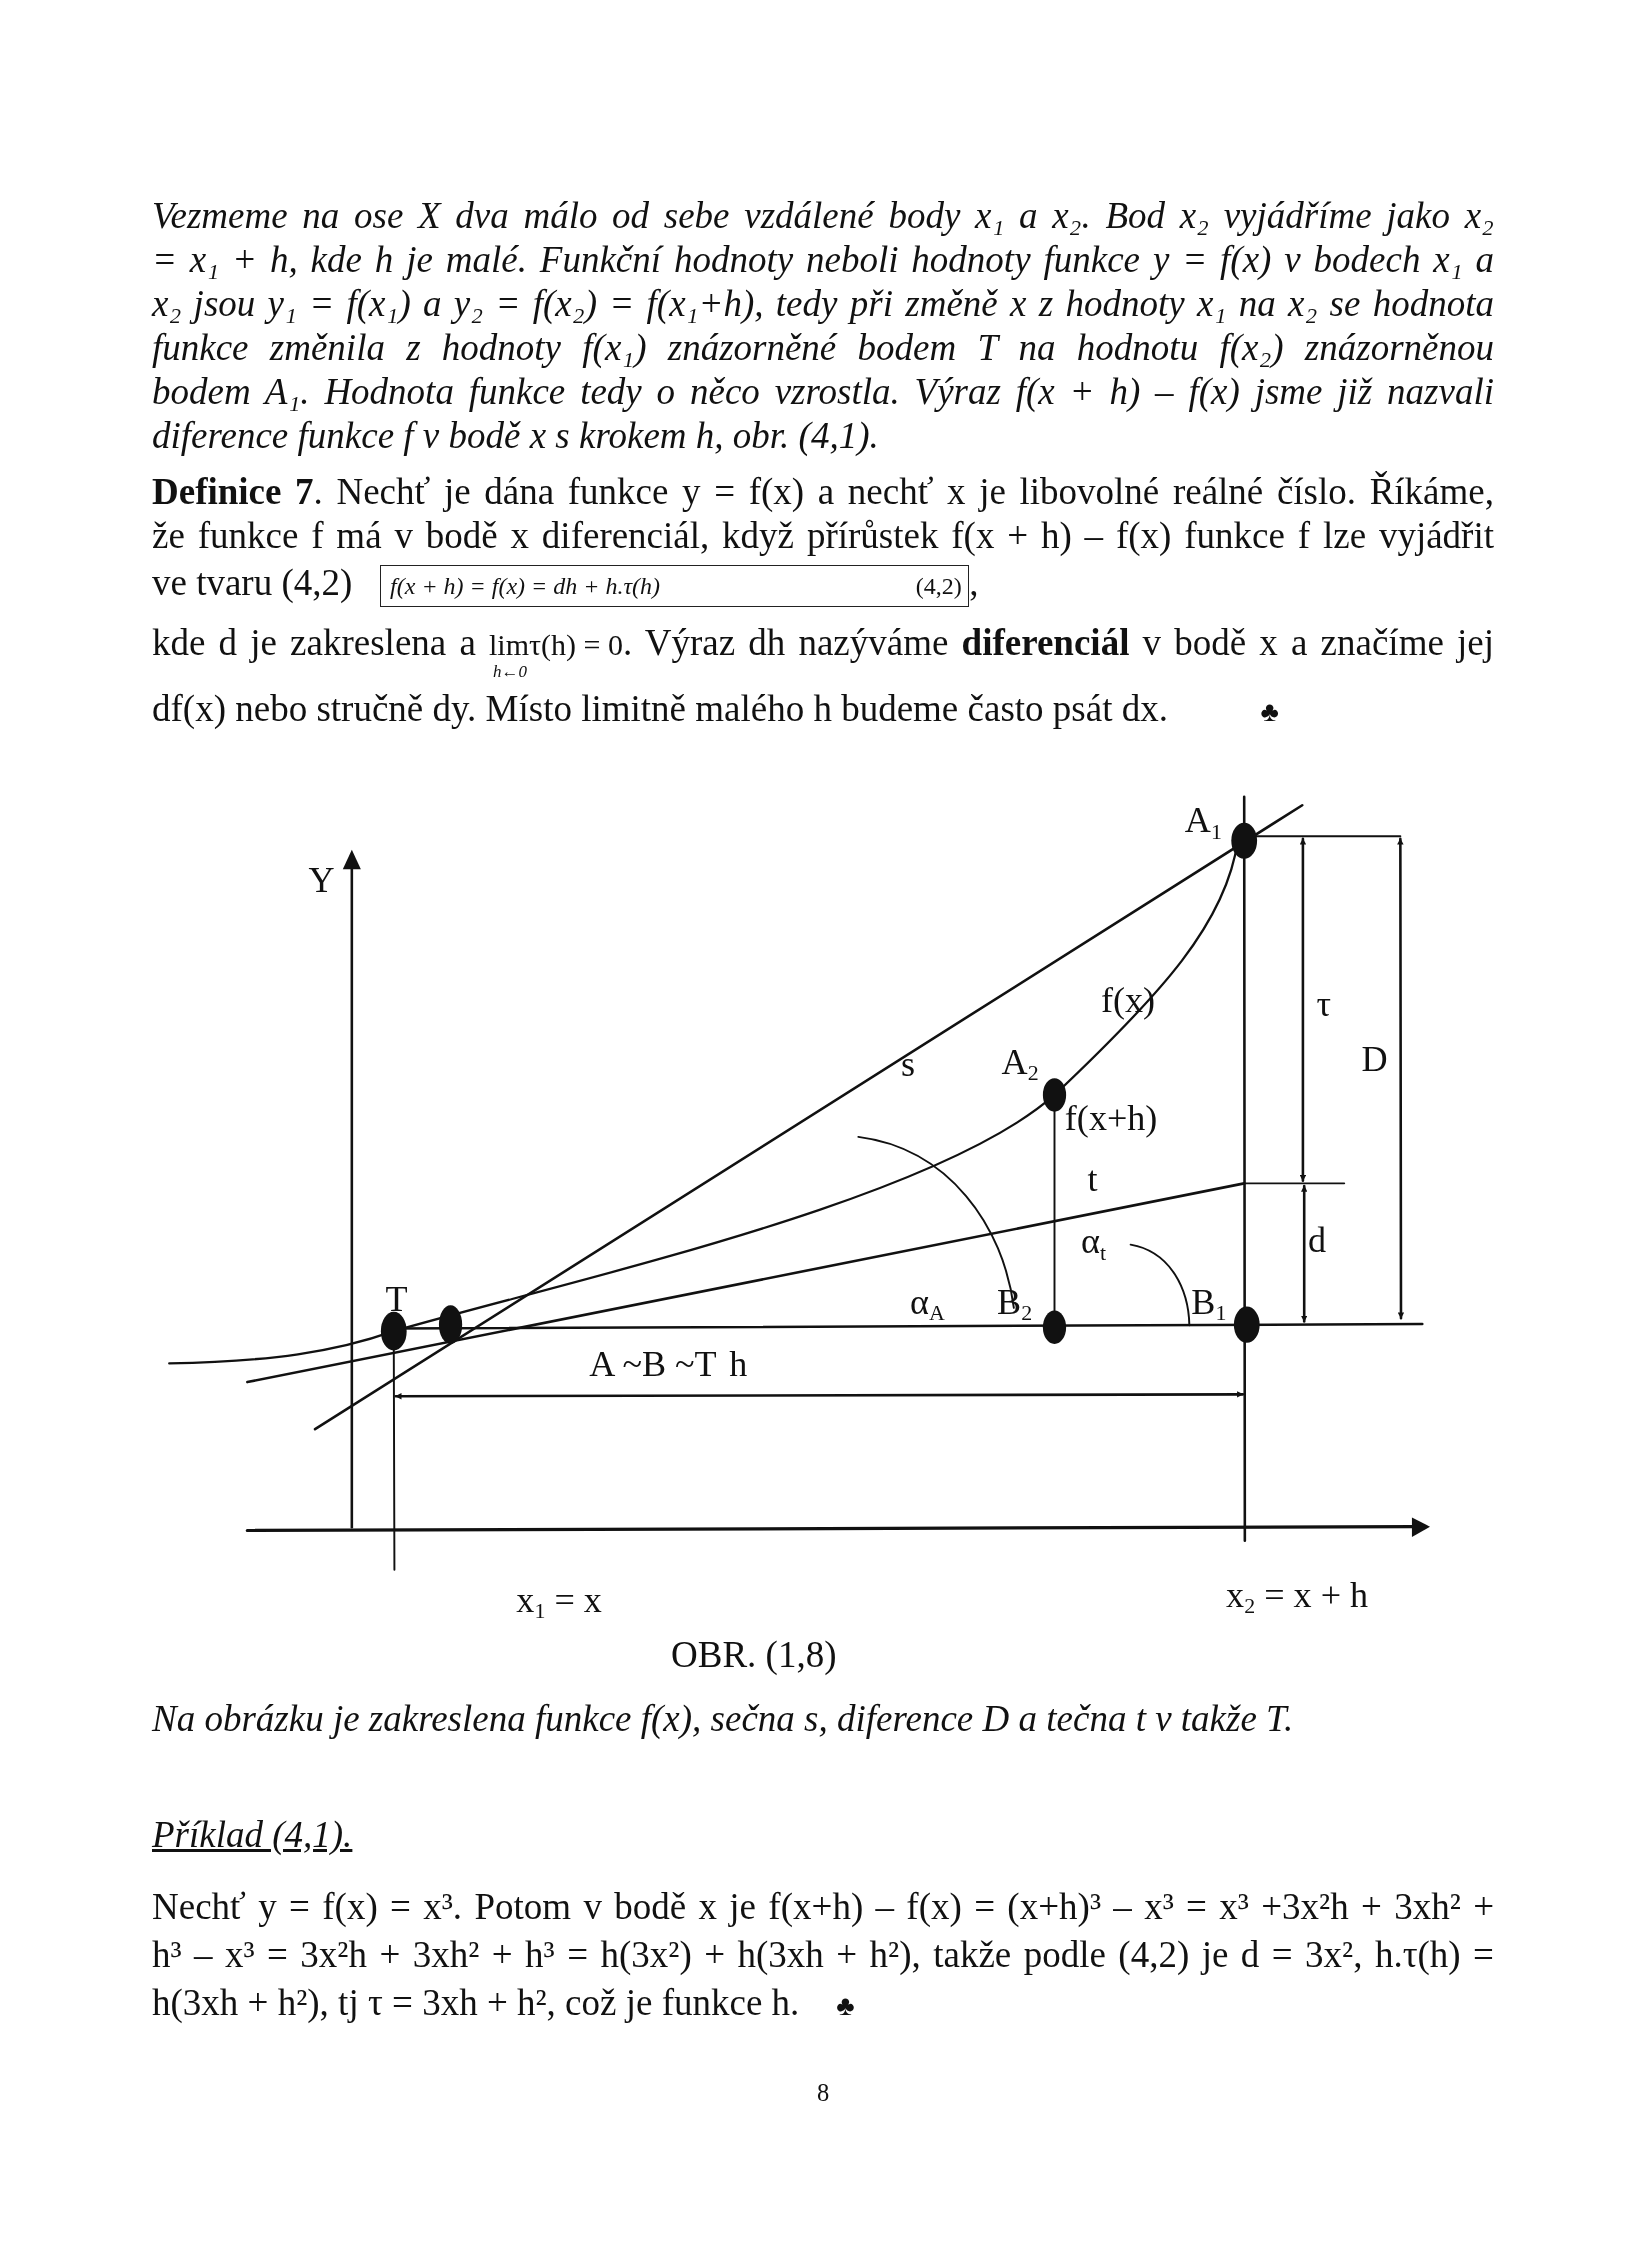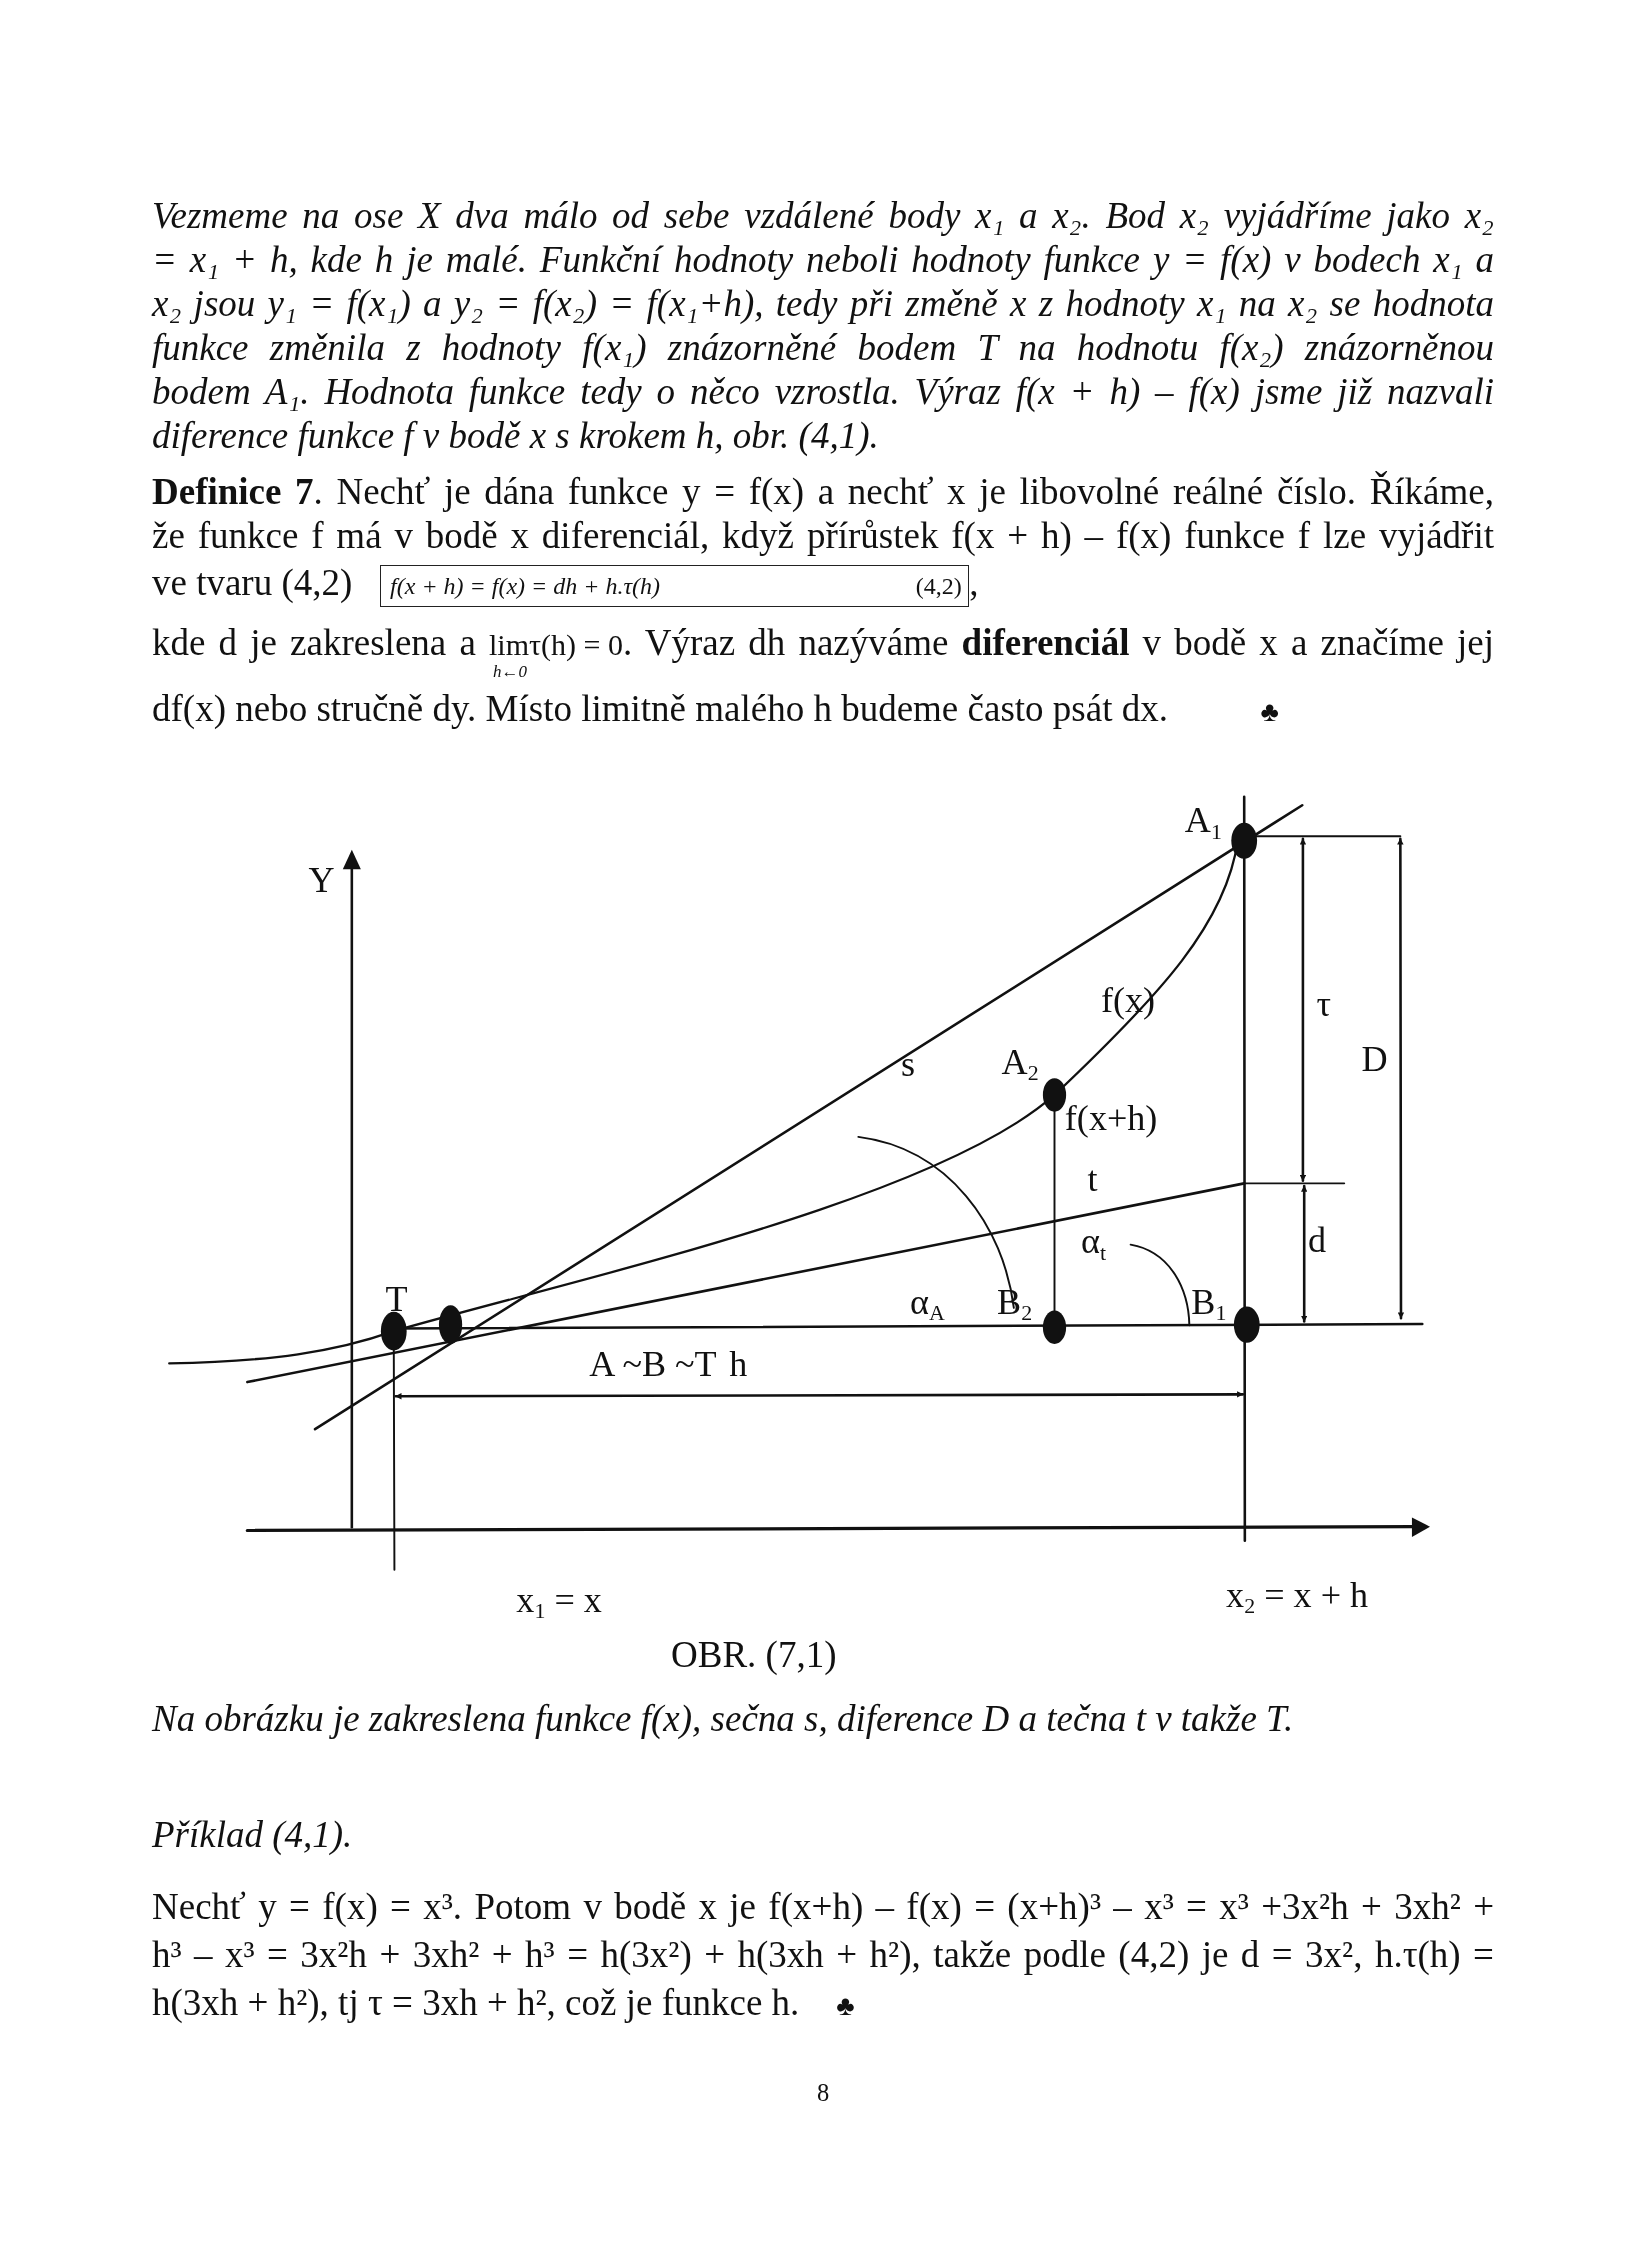--- a/index.html
+++ b/index.html
@@ -16,21 +16,21 @@
   .formula-box .eqnum { position: absolute; right: 6.5px; font-style: normal; }
   .lim { display: inline-block; position: relative; font-size: 30px; }
   .lim .under { position: absolute; left: 4px; top: 27px; font-size: 17px; font-style: italic; }
   .club { font-size: 28px; }
   #figure { position: absolute; left: 0; top: 0; }
   .fig-label { font-family: "Liberation Serif", "DejaVu Serif", serif; font-size: 56px; fill: #111; }
   .fig-label-sm { font-family: "Liberation Serif", "DejaVu Serif", serif; font-size: 34px; fill: #111; }
   .caption-title { position: absolute; left: 671px; top: 1633px; font-size: 37px; }
   .caption-text { position: absolute; left: 152px; top: 1697px; font-size: 37px; font-style: italic; }
   .example-title { position: absolute; left: 152px; top: 1813px; font-size: 37px; font-style: italic;
-                   }
+                   text-decoration: underline; }
   .page-number { position: absolute; left: 817px; top: 2079px; font-size: 24.5px; }
 </style>
 </head>
 <body>
 
 <div class="para" style="top:194px;font-style:italic;">
   <span class="line">Vezmeme na ose X  dva málo od sebe vzdálené body x₁ a x₂. Bod x₂ vyjádříme jako x₂</span>
   <span class="line">= x₁ + h, kde h je malé. Funkční hodnoty neboli hodnoty funkce y = f(x) v bodech  x₁ a</span>
   <span class="line">x₂ jsou y₁ = f(x₁) a y₂ = f(x₂) = f(x₁+h), tedy při změně x z hodnoty x₁ na x₂ se hodnota</span>
   <span class="line">funkce změnila z hodnoty f(x₁) znázorněné bodem T na hodnotu f(x₂) znázorněnou</span>
@@ -121,21 +121,21 @@
   <text class="fig-label" x="597" y="2032">T</text>
   <text class="fig-label" x="1410" y="2036"><tspan>α</tspan><tspan class="fig-label-sm" dy="10">A</tspan></text>
   <text class="fig-label" x="1545" y="2036"><tspan>B</tspan><tspan class="fig-label-sm" dy="10">2</tspan></text>
   <text class="fig-label" x="1846" y="2036"><tspan>B</tspan><tspan class="fig-label-sm" dy="10">1</tspan></text>
   <text class="fig-label" x="913" y="2132">A ~B ~T</text>
   <text class="fig-label" x="1130" y="2132">h</text>
   <text class="fig-label" x="800" y="2498"><tspan>x</tspan><tspan class="fig-label-sm" dy="10">1</tspan><tspan dy="-10"> =  x</tspan></text>
   <text class="fig-label" x="1900" y="2490"><tspan>x</tspan><tspan class="fig-label-sm" dy="10">2</tspan><tspan dy="-10"> = x + h</tspan></text>
 </svg>
 
-<div class="caption-title">OBR. (7,1)</div>
+<div class="caption-title">OBR. (1,8)</div>
 <div class="caption-text">Na obrázku je zakreslena funkce f(x), sečna s, diference D a tečna t v takže T.</div>
 
 <div class="example-title">Příklad (4,1).</div>
 <div class="para" style="top:1883px; line-height:48px;">
   <span class="line">Nechť y = f(x) = x³. Potom v bodě x je f(x+h) – f(x) = (x+h)³ – x³ = x³ +3x²h + 3xh² +</span>
   <span class="line">h³ – x³ = 3x²h + 3xh² + h³ = h(3x²) + h(3xh + h²), takže podle (4,2) je d = 3x²,  h.τ(h) =</span>
   <span class="line last"><span>h(3xh + h²), tj τ = 3xh + h², což je funkce h.</span>&nbsp;&nbsp;&nbsp;&nbsp;<span class="club">♣</span></span>
 </div>
 
 <div class="page-number">8</div>

